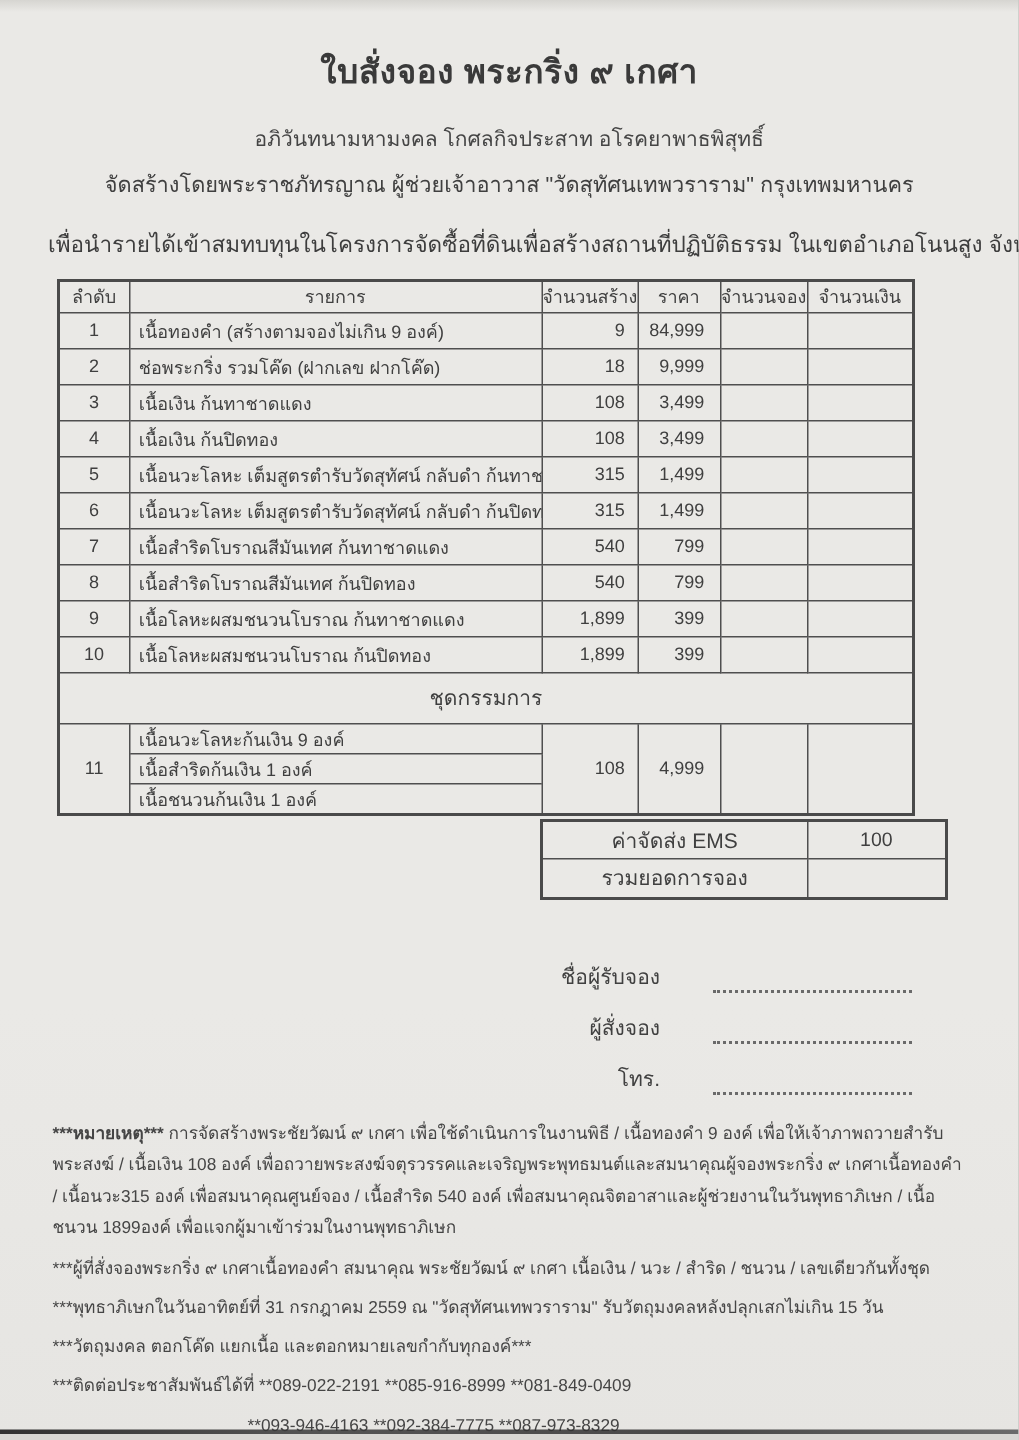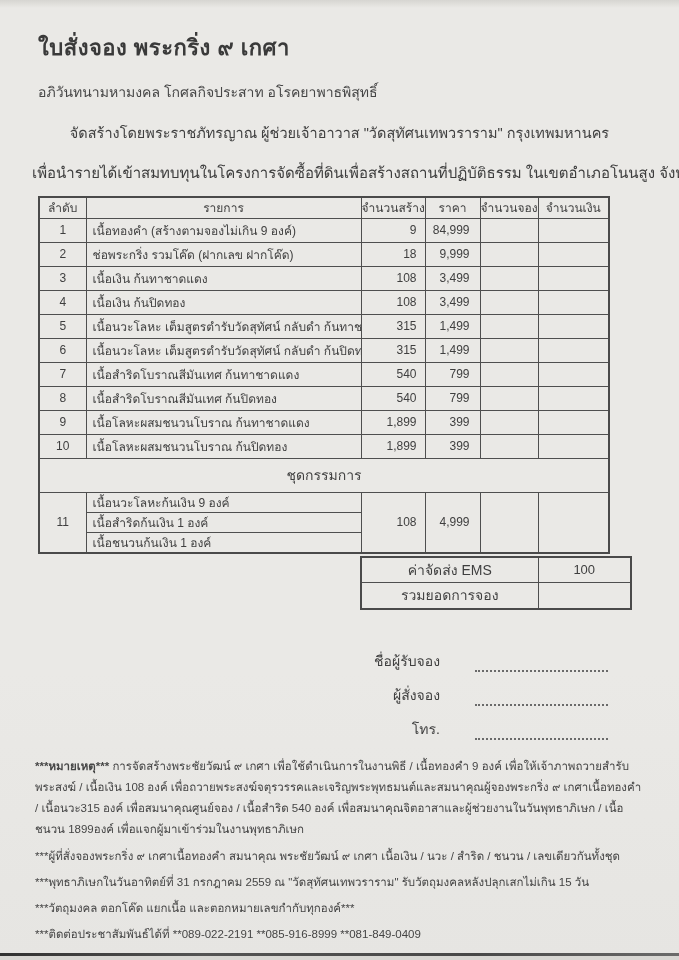--- a/index.html
+++ b/index.html
@@ -20,24 +20,24 @@
     background: linear-gradient(90deg, #111 0%, #3a3a3a 30%, #2c2c2c 70%, #555 100%);
     opacity: .85;
   }
   .photo-bottom-strip {
     position: absolute; left: 0; bottom: 0; width: 100%; height: 4px;
     background: #d8d7d3;
   }
   .sheet { position: relative; padding: 30px 38px 0 38px; }
 
   .doc-title {
-    text-align: left; font-size: 22px; font-weight: 600;
+    text-align: center; font-size: 22px; font-weight: 600;
     letter-spacing: .5px; margin-bottom: 16px; color: #3a3a3a;
   }
-  .doc-sub { text-align: left; font-size: 14px; margin-bottom: 18px; color: #454545; }
+  .doc-sub { text-align: center; font-size: 14px; margin-bottom: 8px; color: #454545; }
   .doc-line3 { text-align: center; font-size: 14.5px; margin-bottom: 17px; color: #404040; }
   .doc-line4 { text-align: center; font-size: 15px; margin-bottom: 11px; color: #3d3d3d; white-space: nowrap; margin-left: -6px; margin-right: -6px; }
 
   table { border-collapse: collapse; table-layout: fixed; }
   .main-table { width: 570px; border: 2px solid #4a4a4a; }
   .main-table th, .main-table td {
     border: 1px solid #4f4f4f;
     font-weight: normal; font-size: 12px; color: #3f3f3f;
     overflow: hidden; white-space: nowrap;
   }

